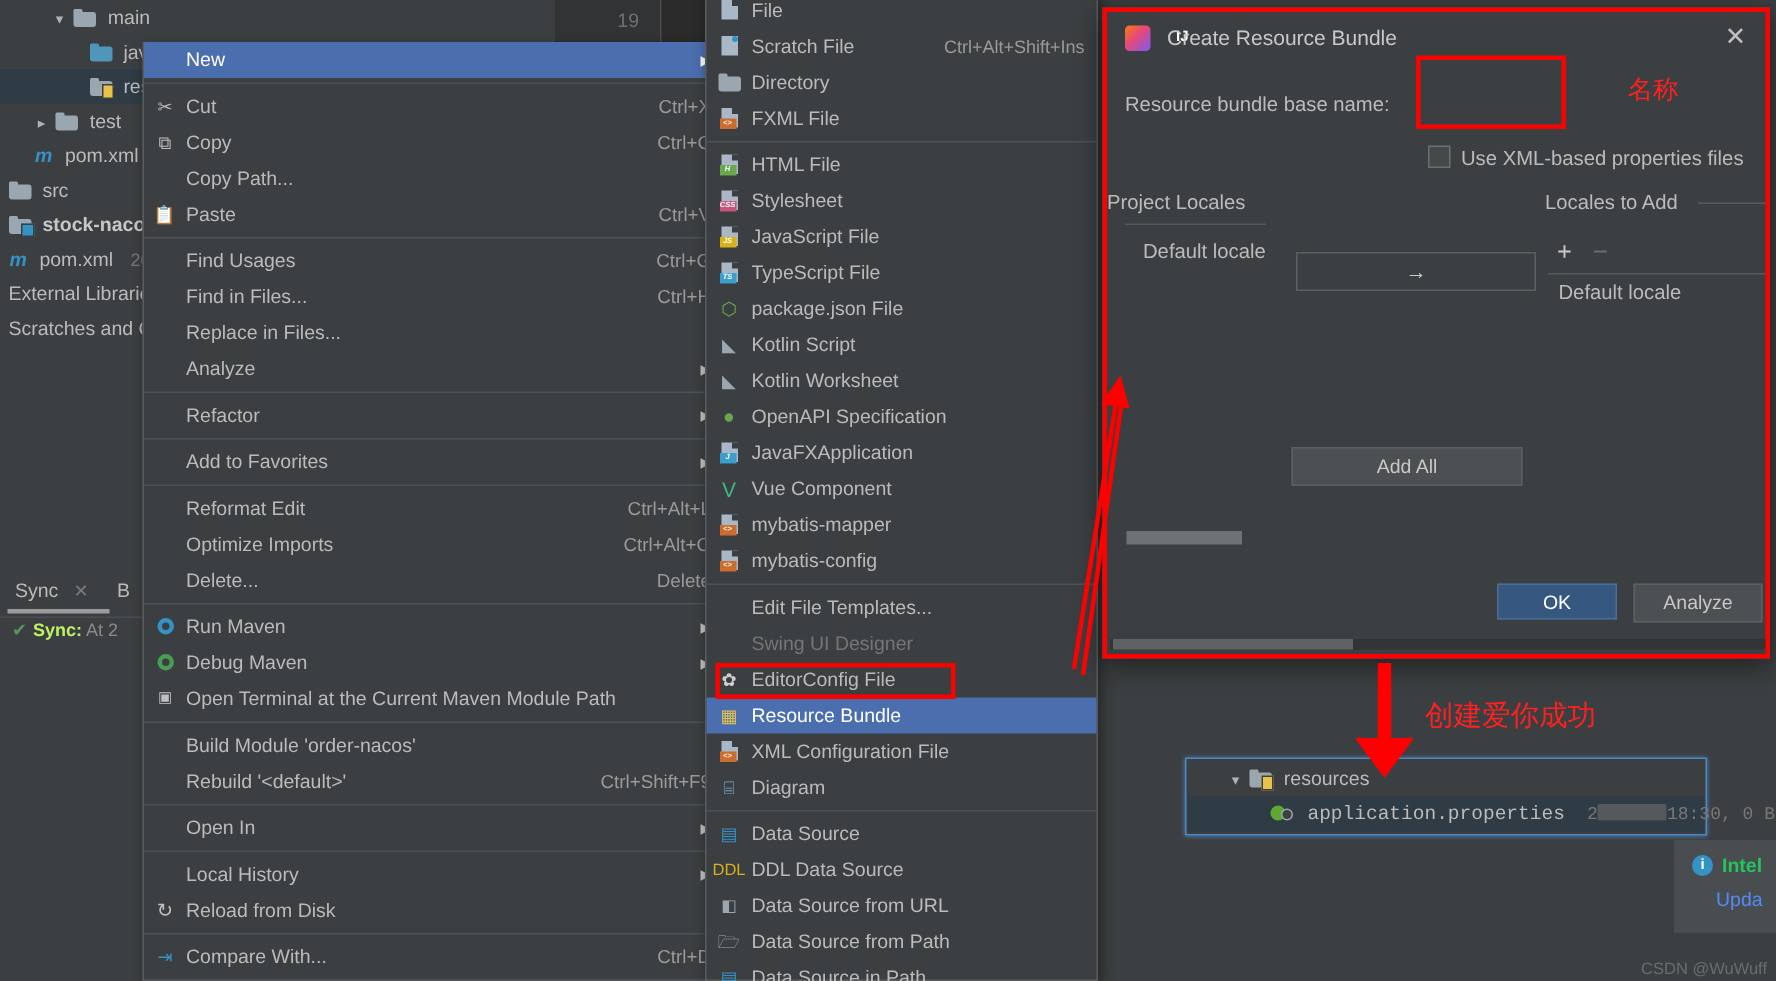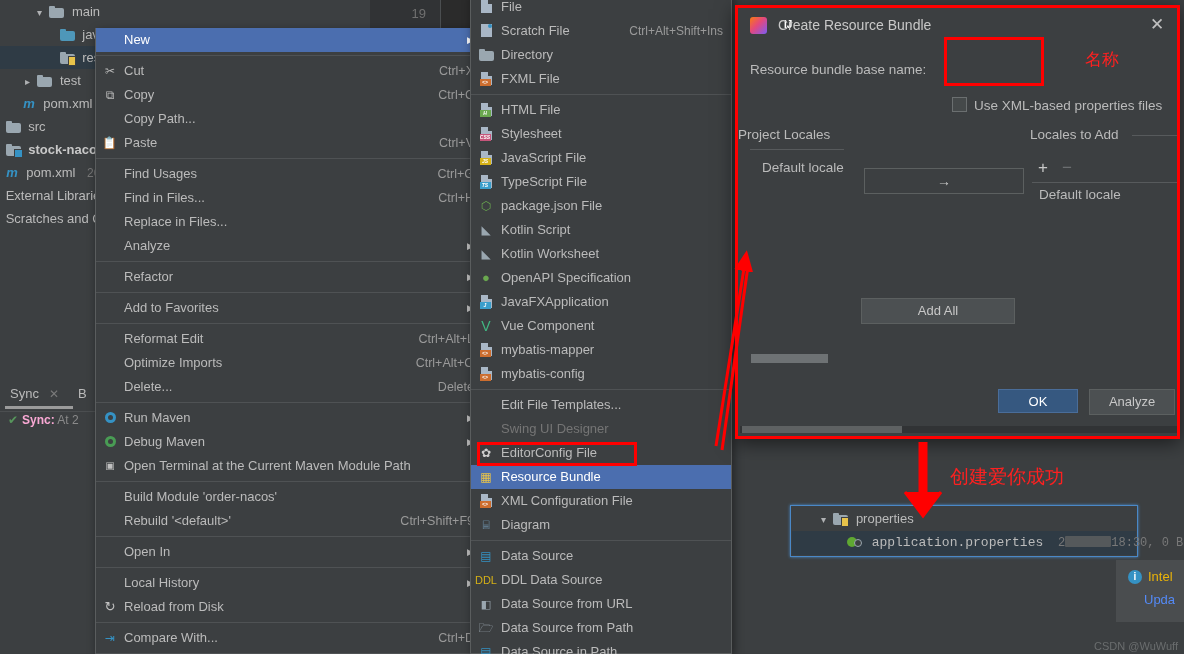--- a/index.html
+++ b/index.html
@@ -36,21 +36,21 @@
 
   
   #sync-panel{left:0;top:386px;width:96px;height:40px;background:#3c3f41;}
   .sync-tab{position:absolute;left:10px;top:0px;font-size:13px;color:#bbbbbb;}
   .sync-x{position:absolute;left:49px;top:1px;color:#7a7a7a;font-size:12px;}
   .sync-b{position:absolute;left:78px;top:0px;color:#bbbbbb;font-size:13px;}
   .sync-underline{position:absolute;left:5px;top:20px;width:68px;height:3px;background:#9b9b9b;}
   .sync-div{position:absolute;left:0;top:25px;width:96px;height:1px;background:#4b4e50;}
   .sync-check{position:absolute;left:8px;top:27px;color:#57965c;font-size:12px;}
   .sync-text{position:absolute;left:22px;top:27px;font-size:12px;color:#bbbbbb;}
-  .sync-text b{color:#f9a8d4;}
+  .sync-text b{color:#bef264;}
   .sync-text span{color:#8a8a8a;}
 
   
   #context-menu{left:95px;top:28px;width:390px;height:626px;background:#3c3f41;border:1px solid #5a5d5e;border-top:none;box-sizing:border-box;box-shadow:2px 3px 9px rgba(0,0,0,.45);}
   .mi{position:relative;height:24px;line-height:24px;display:flex;align-items:center;white-space:nowrap;color:#bbbbbb;font-size:13px;padding:0 10px 0 0;}
   .mi .ic{width:28px;min-width:28px;text-align:center;font-size:12px;display:inline-block;}
   .mi .lb{flex:1;}
   .mi .acc{color:#9a9a9a;font-size:12.5px;margin-left:12px;}
   .mi .arw{margin-left:10px;color:#c0c0c0;font-size:9px;}
   .mi.hl{background:#4b6eaf;color:#ffffff;}
@@ -120,21 +120,21 @@
   #result-row-1{position:absolute;left:1px;top:1px;width:344px;height:24px;line-height:24px;white-space:nowrap;}
   #result-row-2{position:absolute;left:1px;top:25px;width:344px;height:24px;line-height:24px;white-space:nowrap;background:#2f3b45;font-family:Liberation Mono, monospace;}
   .prop-ic{display:inline-block;width:15px;height:12px;vertical-align:-2px;position:relative;margin-right:3px;}
   .prop-ic:before{content:"";position:absolute;left:1px;top:1px;width:10px;height:10px;border-radius:50%;background:#5fa832;}
   .prop-ic:after{content:"";position:absolute;left:8px;top:3px;width:6px;height:6px;border-radius:50%;background:#3c3f41;border:1px solid #9aa7b0;}
   .blurred{display:inline-block;background:#55595b;color:transparent;border-radius:1px;}
 
   
   #notif{left:1116px;top:560px;width:68px;height:62px;background:#4a4d4f;}
   #notif-ic{position:absolute;left:12px;top:10px;width:14px;height:14px;border-radius:50%;background:#3592c4;color:#fff;font-size:10px;font-weight:bold;text-align:center;line-height:14px;}
-  #notif-t{position:absolute;left:32px;top:9px;font-size:13px;color:#eab308;}
+  #notif-t{position:absolute;left:32px;top:9px;font-size:13px;color:#22c55e;font-weight:bold;}
   #notif-l{position:absolute;left:28px;top:32px;font-size:13px;color:#548af7;}
 
   
   #watermark{right:6px;bottom:2px;font-size:11px;color:#6a6d6e;}
 
   
   #arrows{left:0;top:0;width:1184px;height:654px;pointer-events:none;}
 </style>
 </head>
 <body>
@@ -509,21 +509,21 @@
 <div class="abs" id="ok-btn">OK</div>
 <div class="abs" id="cancel-btn">Analyze</div>
 <div class="abs" id="dlg-hscroll-track"></div>
 <div class="abs" id="dlg-hscroll-thumb"></div>
 
 <div class="abs" id="result-tree">
   <div id="result-row-1">
     <span style="display:inline-block;width:22px;"></span>
     <span class="tw-arrow">▾</span>
     <span class="folder-ic"><i class="badge"></i></span>
-    <span>properties</span>
+    <span>resources</span>
   </div>
   <div id="result-row-2">
     <span style="display:inline-block;width:46px;"></span>
     <span class="prop-ic"></span>
     <span>application.properties</span>
     <span class="tree-meta" style="margin-left:7px;">2</span><span class="blurred" style="width:46px;height:11px;vertical-align:-1px;"></span><span class="tree-meta">18:30, 0 B</span>
   </div>
 </div>
 
 <div class="abs" id="notif">

